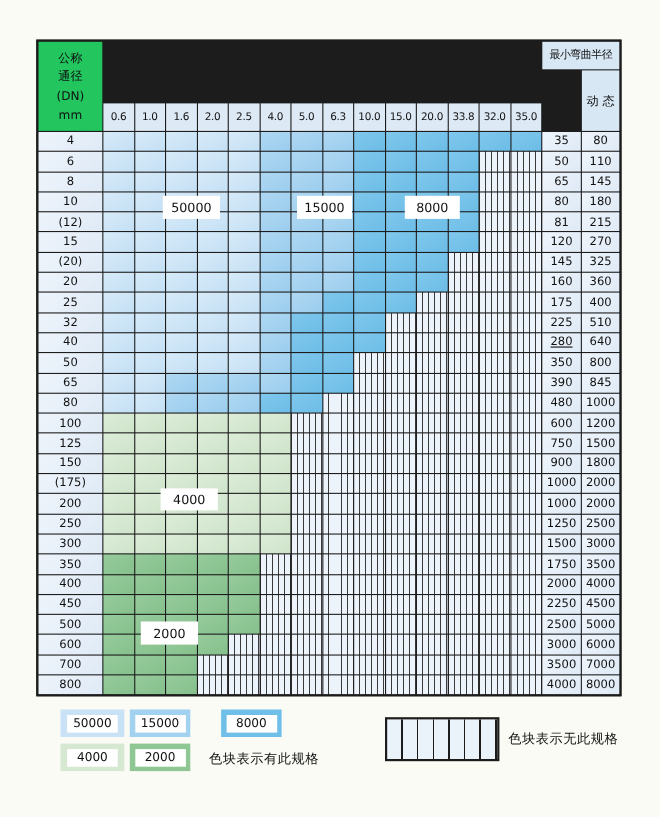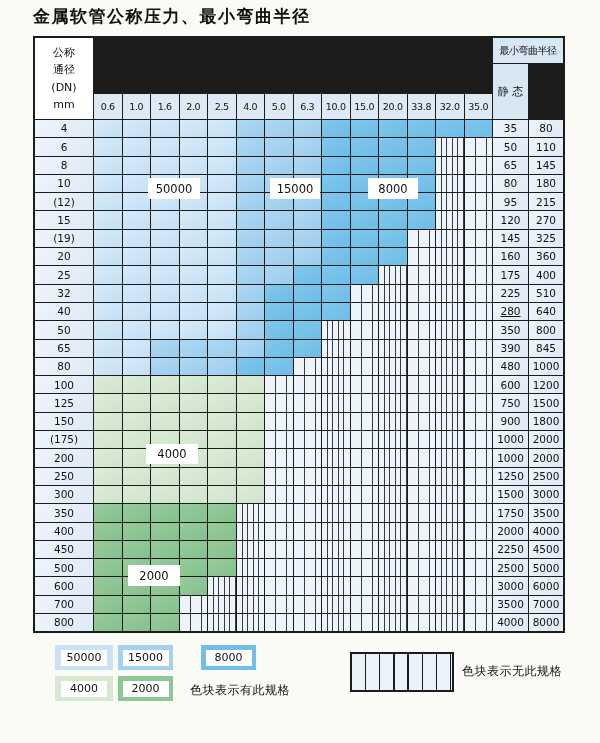--- a/index.html
+++ b/index.html
@@ -21,21 +21,21 @@
     grid-template-rows:25px 29px 25px repeat(28,17.3px);
     gap:1px; background:#1c1c1c; border:2px solid #1c1c1c;
     width:-moz-fit-content; width:fit-content;
   }
   .cell{
     display:flex; align-items:center; justify-content:center;
     background:#fff; font-size:11px; line-height:1; overflow:hidden;
     white-space:nowrap;
   }
   .hdr{ background:#d8e7f4; }
-  .corner{ grid-area:1/1/4/2; background:#ffffff; }
+  .corner{ grid-area:1/1/4/2; background:#22c55e; }
   .corner .cl{ display:block; text-align:center; line-height:1.55; font-size:11px;}
   .cycles{ grid-area:1/2/2/16; font-size:11.5px; }
   .radius{ grid-area:1/16/2/18; font-size:10px; letter-spacing:-0.5px;}
   .pressure{ grid-area:2/2/3/16; font-size:11.5px; }
   .h-static{ grid-area:2/16/4/17; }
   .h-dynamic{ grid-area:2/17/4/18; }
   .pcol{ font-size:9.5px; letter-spacing:-0.3px; background:#dde9f5;}
   .rowlab, .vstat, .vdyn{
     background:linear-gradient(135deg,#eef4fb 0%,#dfeaf6 100%);
     font-size:10.5px;
@@ -80,34 +80,33 @@
     border:2px solid #1c1c1c;
     background:repeating-linear-gradient(to right,
       #eaf2fa 0px,#eaf2fa 12.8px,#1c1c1c 12.8px,#1c1c1c 14.2px);
   }
 </style>
 </head>
 <body>
 
 <div class="page">
 
-  <h1 class="title">金属软管公称压力、最小弯曲半径</h1>
 
   <div class="table-wrap">
     <div class="grid" id="grid">
       <div class="cell corner">
         <div>
           <span class="cl">公称</span>
           <span class="cl">通径</span>
           <span class="cl">(DN)</span>
           <span class="cl">mm</span>
         </div>
       </div>
       <div class="cell hdr radius">最小弯曲半径</div>
-      <div class="cell hdr h-static">静 态</div>
+      <div class="cell hdr h-dynamic">动 态</div>
 
     <div class="cell hdr pcol" style="grid-area: 3 / 2;">0.6</div>
         <div class="cell hdr pcol" style="grid-area: 3 / 3;">1.0</div>
         <div class="cell hdr pcol" style="grid-area: 3 / 4;">1.6</div>
         <div class="cell hdr pcol" style="grid-area: 3 / 5;">2.0</div>
         <div class="cell hdr pcol" style="grid-area: 3 / 6;">2.5</div>
         <div class="cell hdr pcol" style="grid-area: 3 / 7;">4.0</div>
         <div class="cell hdr pcol" style="grid-area: 3 / 8;">5.0</div>
         <div class="cell hdr pcol" style="grid-area: 3 / 9;">6.3</div>
         <div class="cell hdr pcol" style="grid-area: 3 / 10;">10.0</div>
@@ -192,40 +191,40 @@
         <div class="cell z-a" style="grid-area: 8 / 6;"></div>
         <div class="cell z-b" style="grid-area: 8 / 7;"></div>
         <div class="cell z-b" style="grid-area: 8 / 8;"></div>
         <div class="cell z-b" style="grid-area: 8 / 9;"></div>
         <div class="cell z-c" style="grid-area: 8 / 10;"></div>
         <div class="cell z-c" style="grid-area: 8 / 11;"></div>
         <div class="cell z-c" style="grid-area: 8 / 12;"></div>
         <div class="cell z-c" style="grid-area: 8 / 13;"></div>
         <div class="cell z-x" style="grid-area: 8 / 14;"></div>
         <div class="cell z-x" style="grid-area: 8 / 15;"></div>
-        <div class="cell vstat" style="grid-area: 8 / 16;">95</div>
+        <div class="cell vstat" style="grid-area: 8 / 16;">81</div>
         <div class="cell vdyn" style="grid-area: 8 / 17;">215</div>
         <div class="cell rowlab" style="grid-area: 9 / 1;">15</div>
         <div class="cell z-a" style="grid-area: 9 / 2;"></div>
         <div class="cell z-a" style="grid-area: 9 / 3;"></div>
         <div class="cell z-a" style="grid-area: 9 / 4;"></div>
         <div class="cell z-a" style="grid-area: 9 / 5;"></div>
         <div class="cell z-a" style="grid-area: 9 / 6;"></div>
         <div class="cell z-b" style="grid-area: 9 / 7;"></div>
         <div class="cell z-b" style="grid-area: 9 / 8;"></div>
         <div class="cell z-b" style="grid-area: 9 / 9;"></div>
         <div class="cell z-c" style="grid-area: 9 / 10;"></div>
         <div class="cell z-c" style="grid-area: 9 / 11;"></div>
         <div class="cell z-c" style="grid-area: 9 / 12;"></div>
         <div class="cell z-c" style="grid-area: 9 / 13;"></div>
         <div class="cell z-x" style="grid-area: 9 / 14;"></div>
         <div class="cell z-x" style="grid-area: 9 / 15;"></div>
         <div class="cell vstat" style="grid-area: 9 / 16;">120</div>
         <div class="cell vdyn" style="grid-area: 9 / 17;">270</div>
-        <div class="cell rowlab" style="grid-area: 10 / 1;">(19)</div>
+        <div class="cell rowlab" style="grid-area: 10 / 1;">(20)</div>
         <div class="cell z-a" style="grid-area: 10 / 2;"></div>
         <div class="cell z-a" style="grid-area: 10 / 3;"></div>
         <div class="cell z-a" style="grid-area: 10 / 4;"></div>
         <div class="cell z-a" style="grid-area: 10 / 5;"></div>
         <div class="cell z-a" style="grid-area: 10 / 6;"></div>
         <div class="cell z-b" style="grid-area: 10 / 7;"></div>
         <div class="cell z-b" style="grid-area: 10 / 8;"></div>
         <div class="cell z-b" style="grid-area: 10 / 9;"></div>
         <div class="cell z-c" style="grid-area: 10 / 10;"></div>
         <div class="cell z-c" style="grid-area: 10 / 11;"></div>

